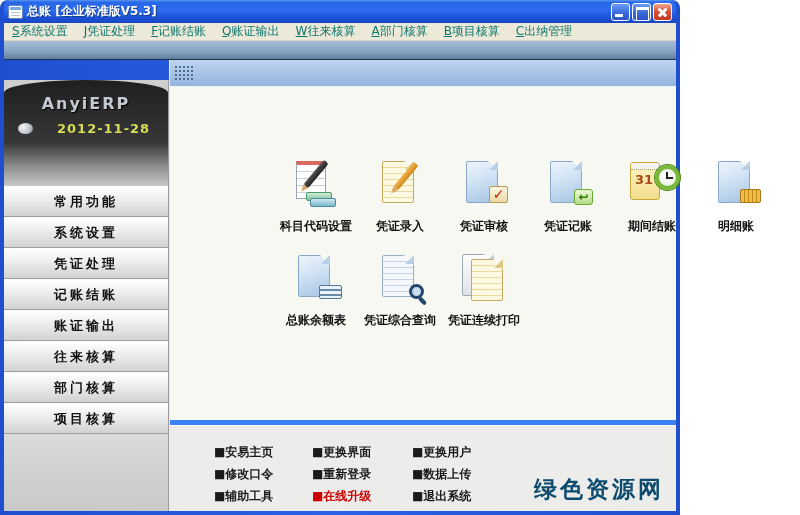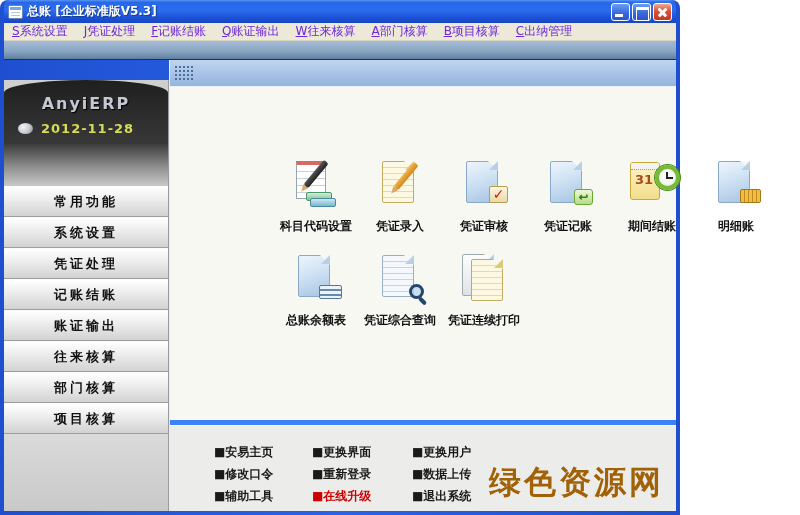--- a/index.html
+++ b/index.html
@@ -24,40 +24,40 @@
   .btn-min,.btn-max { background:linear-gradient(#6a9cf6,#3767d8 60%,#2c55c4); }
   .btn-close { background:linear-gradient(#f0a890,#dd5038 45%,#c23a22); }
   .btn-min::before { content:""; position:absolute; left:3px; bottom:3px; width:8px; height:3px; background:#fff; }
   .btn-max::before { content:""; position:absolute; left:3px; top:3px; width:11px; height:10px;
     border:1px solid #fff; border-top:3px solid #fff; }
   .btn-close::before,.btn-close::after { content:""; position:absolute; left:3px; top:7px; width:11px; height:2.5px;
     background:#fff; border-radius:1px; }
   .btn-close::before { transform:rotate(45deg); } .btn-close::after { transform:rotate(-45deg); }
 
   
-  .menubar { height:18px; background:#ece9d8; display:flex; align-items:center; font-size:12px; color:#6d28d9;
+  .menubar { height:18px; background:#ece9d8; display:flex; align-items:center; font-size:12px; color:#0f766e;
     border-bottom:1px solid #d8d4c0; }
   .menu-item { padding:1px 8px; cursor:default; white-space:nowrap; }
   .menu-item .accel { text-decoration:underline; }
 
   
   .steel-band { height:19px; background:linear-gradient(180deg,#a6bcd6 0%,#8aa6c4 55%,#60809f 100%);
     border-bottom:1px solid #1d2f4a; }
 
   
   .content-row { flex:1; display:flex; min-height:0; }
 
   
   .sidebar { width:165px; display:flex; flex-direction:column; background:#cfcfcf;
     border-right:1px solid #9a9aa0;margin-top:20px; }
   .sb-header { height:64px; background:linear-gradient(#1f1f1f,#383838);
     border-top-left-radius:90px 14px; border-top-right-radius:90px 14px; padding-top:14px; }
   .sb-logo { text-align:center; font-size:16px; font-weight:bold; letter-spacing:2px; color:#c3cad2;
     text-shadow:1px 1px 1px #000; }
-  .sb-daterow { display:flex; align-items:center; gap:8px; padding:8px 0 0 14px; }
+  .sb-daterow { display:flex; align-items:center; gap:24px; padding:8px 0 0 14px; }
   .clock-mini { width:15px; height:11px; border-radius:50%;
     background:radial-gradient(circle at 35% 35%, #f4f6f8 0%, #c0c8d0 55%, #707880 100%); }
   .sb-date { color:#d6dd55; font-size:13px; font-weight:bold; letter-spacing:1px; }
   .sb-fade { height:42px; background:linear-gradient(180deg,#3c3c3c 0%,#8f8f8f 55%,#c9c9c9 100%); }
   .sb-btn { height:31px; line-height:29px; text-align:center; font-weight:bold; font-size:13px;
     letter-spacing:3px; color:#111; background:linear-gradient(180deg,#ffffff 0%,#ececec 45%,#d2d2d2 100%);
     border-top:1px solid #fafafa; border-bottom:1px solid #9e9e9e; cursor:pointer; }
   .sb-rest { flex:1; background:linear-gradient(#dadada,#c9c9c9); }
 
   
@@ -140,21 +140,21 @@
 
   
   .footer { height:91px; background:#ececeb; border-top:5px solid #3b82f6;
     box-shadow:inset 0 1px 0 #fdfdfd; position:relative; }
   .links { position:absolute; left:44px; top:16px; display:flex; }
   .link-col { display:flex; flex-direction:column; }
   .link-col-1 { width:98px; } .link-col-2 { width:100px; } .link-col-3 { width:110px; }
   .link { font-size:12px; font-weight:bold; color:#1a1a1a; line-height:22px; cursor:pointer; white-space:nowrap; }
   .link.danger { color:#cc0000; }
   .watermark { position:absolute; right:12px; bottom:6px; text-align:center; }
-  .wm-site { font-size:32px; font-weight:bold; letter-spacing:3px; color:#a16207; }
+  .wm-site { font-size:23px; font-weight:bold; letter-spacing:3px; color:#0c4a6e; }
   .wm-url { font-size:15px; color:#aeda94; letter-spacing:1px; }
 </style>
 </head>
 <body>
 
 <div class="window">
 
   <div class="titlebar">
     <div class="app-icon"></div>
     <div class="title-text">总账 [企业标准版V5.3]</div>

